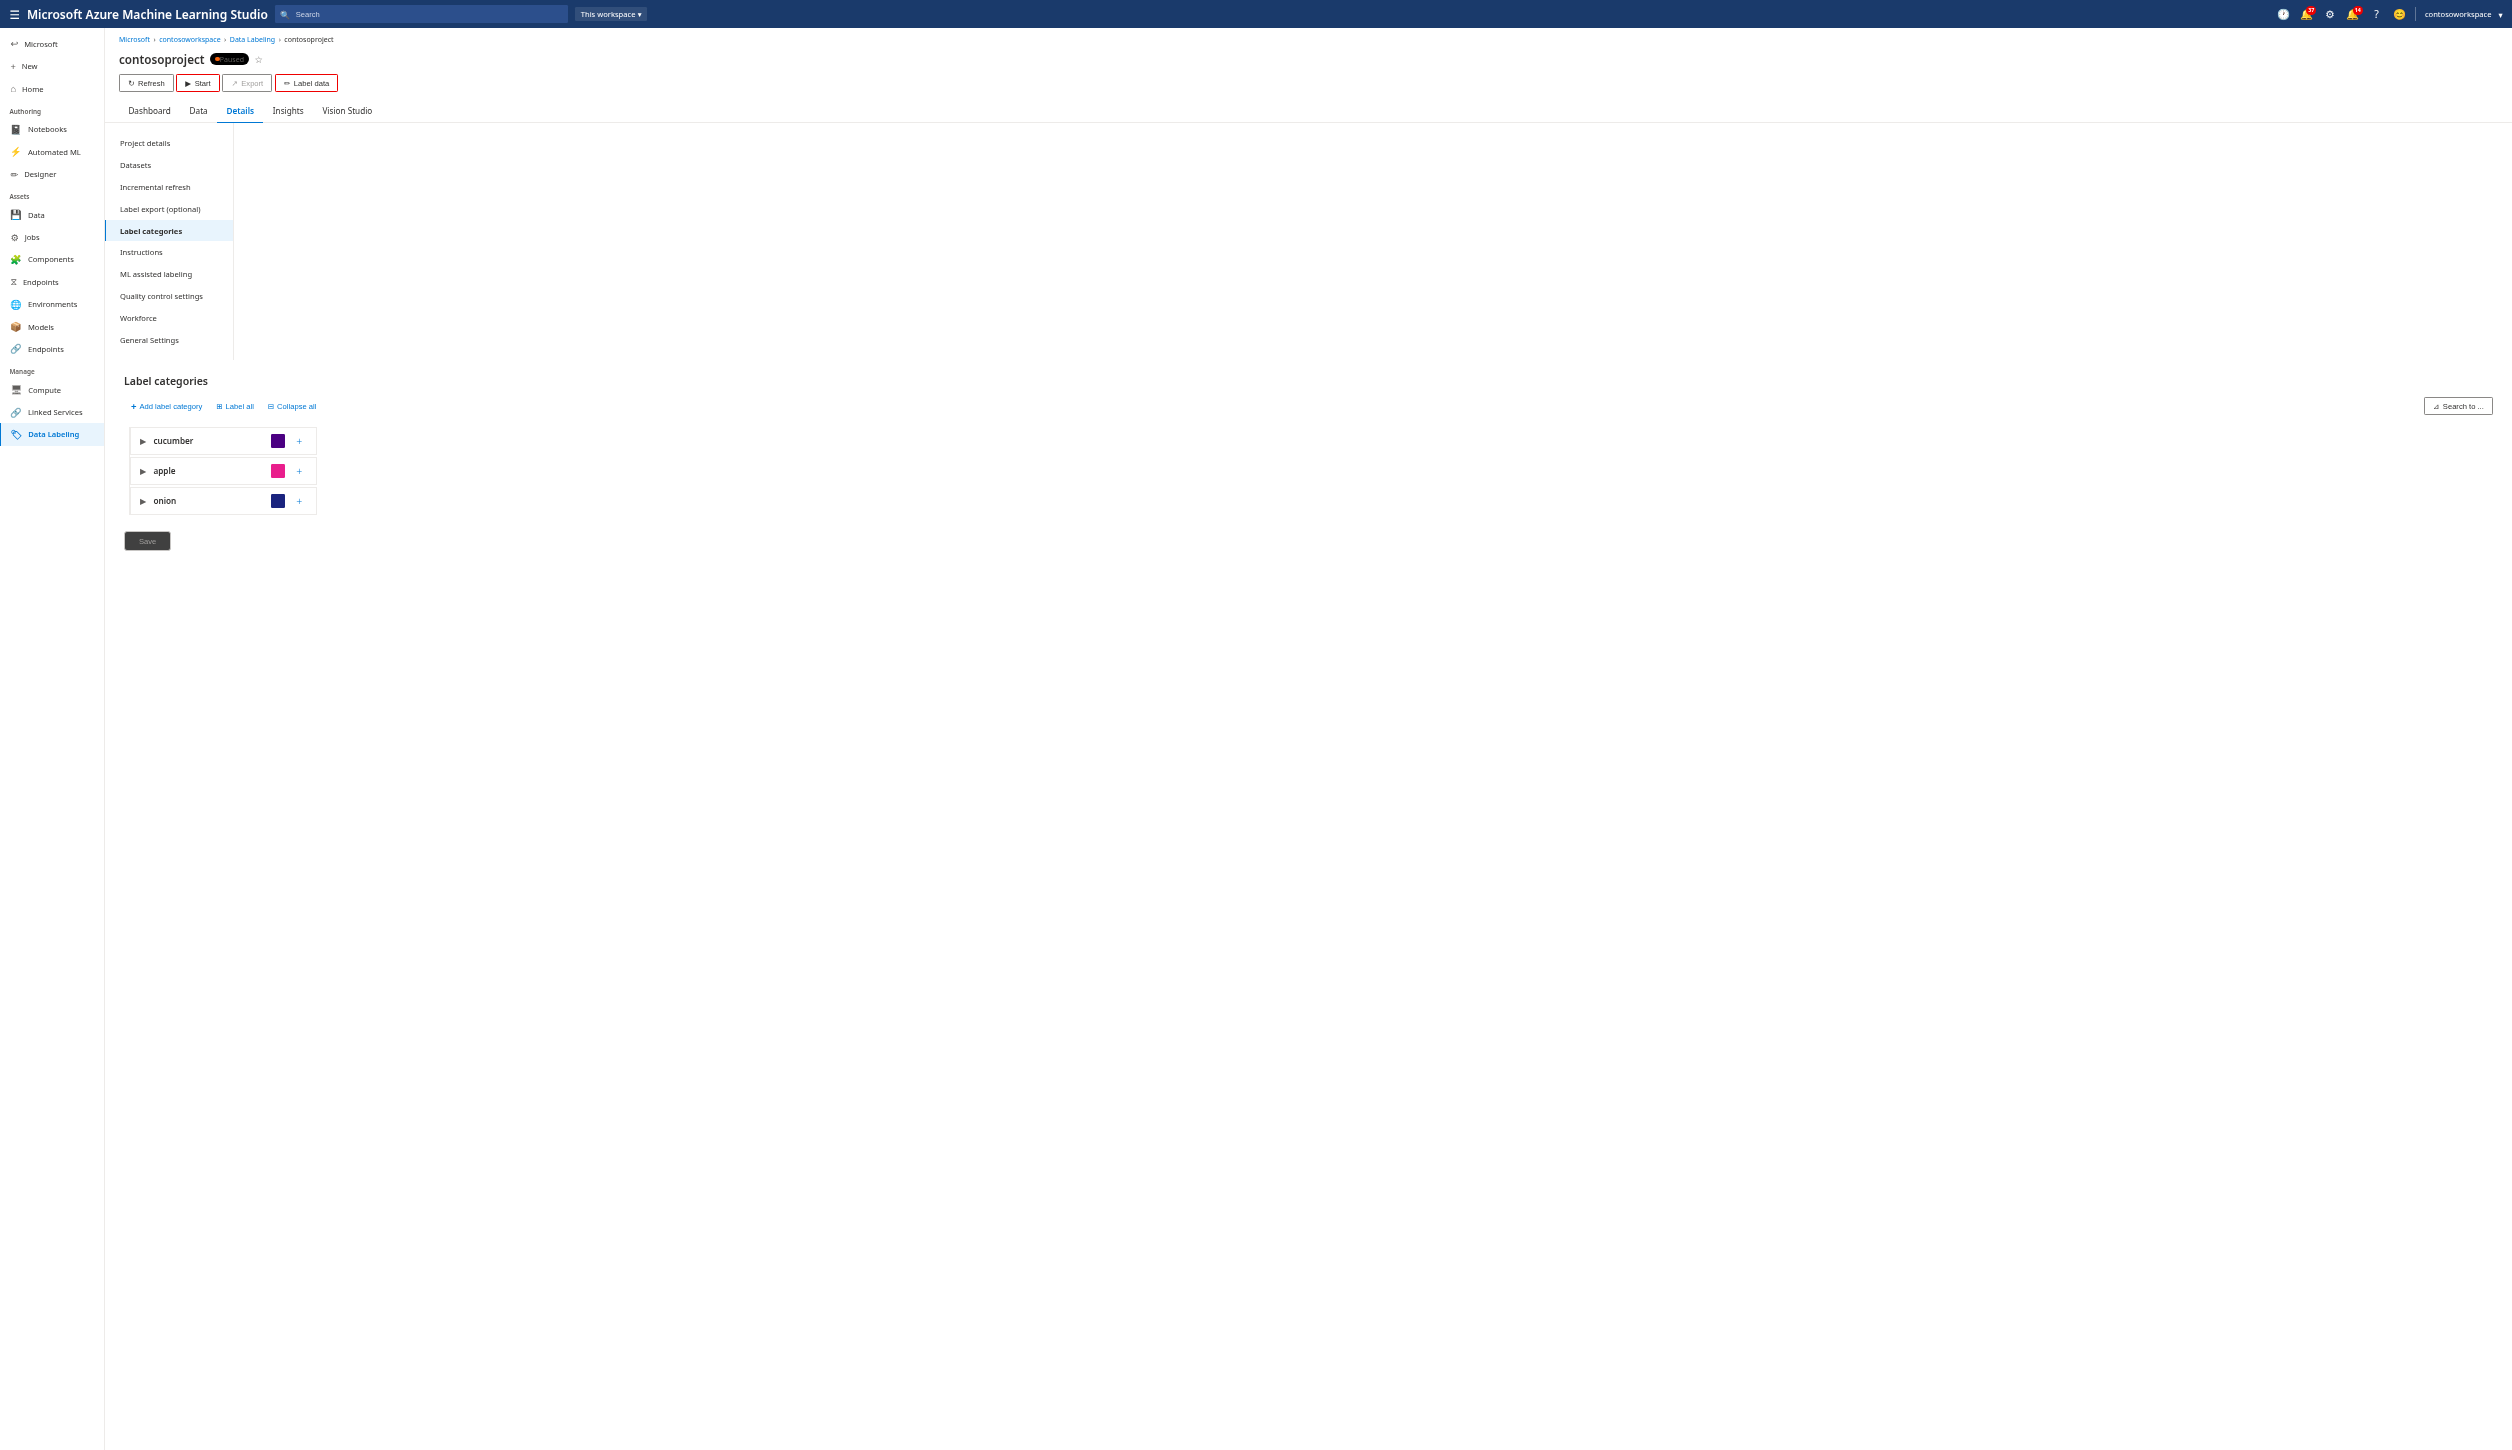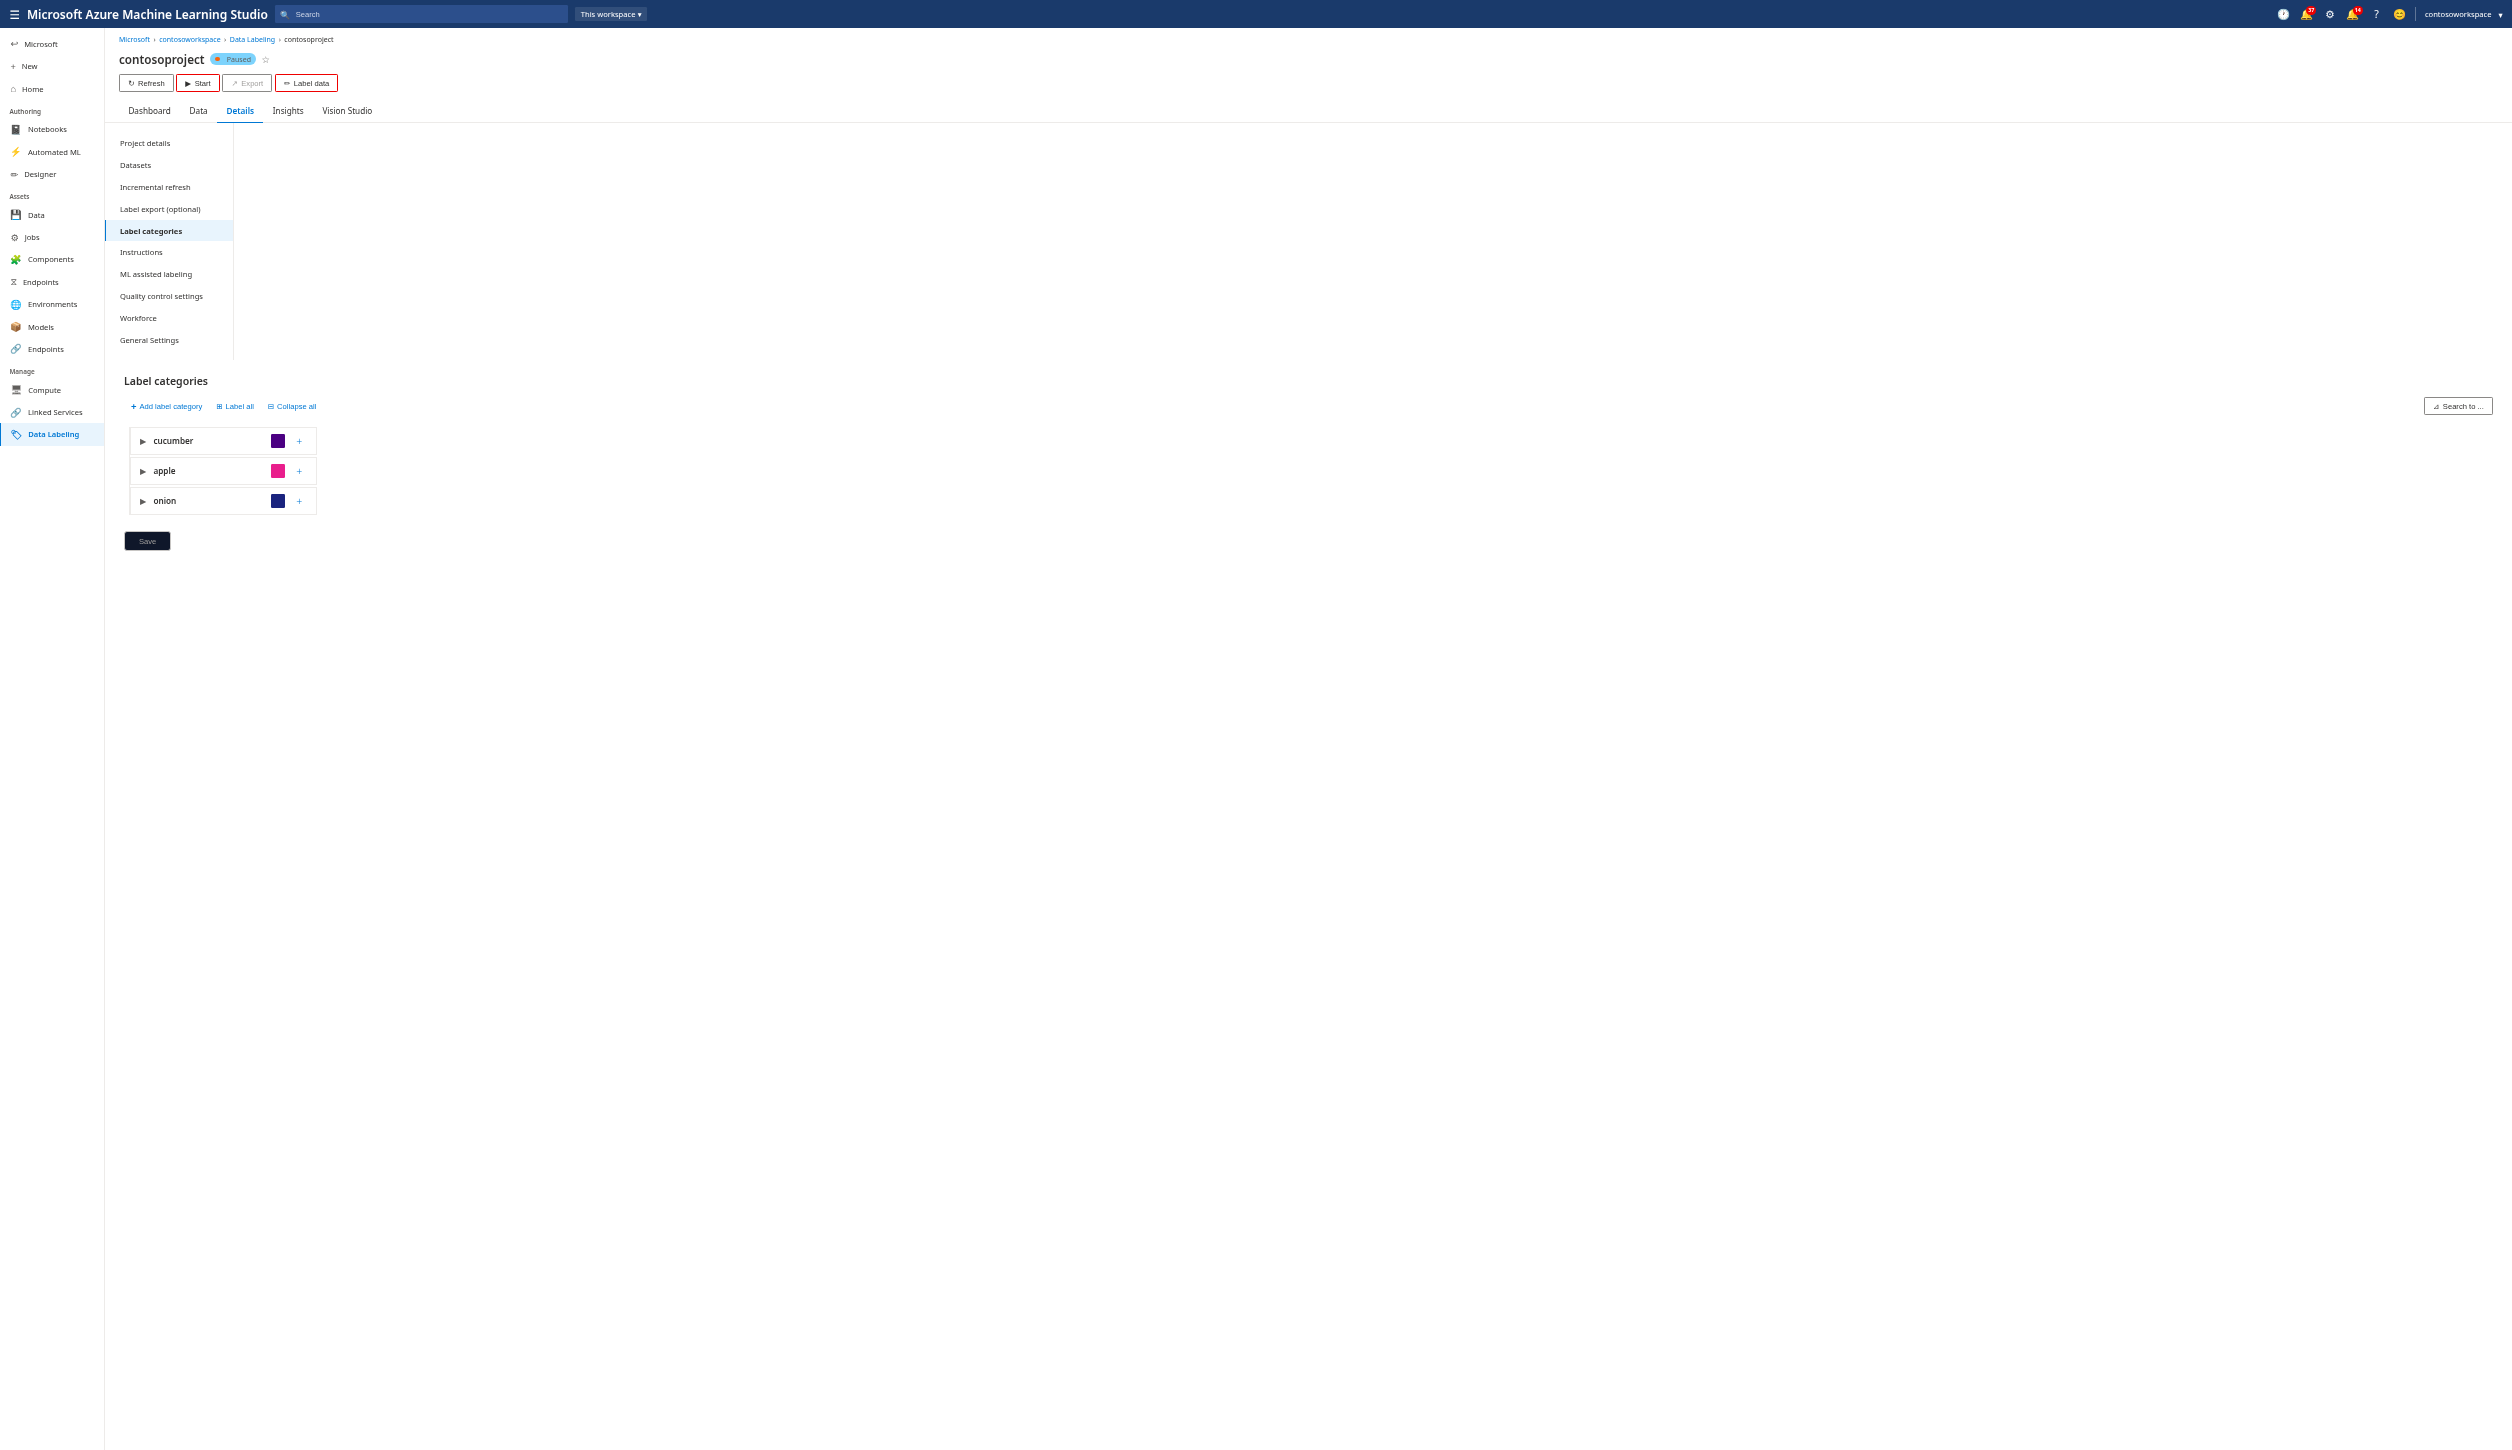--- a/index.html
+++ b/index.html
@@ -66,22 +66,22 @@
       padding: 7px 14px 0; display: flex; align-items: center; gap: 3.5px;
       font-size: 7px; color: #0078d4;
     }
     .breadcrumb-sep { color: #605e5c; }
     .breadcrumb-current { color: #323130; }
 
     
     .page-header { padding: 7px 14px 0; display: flex; align-items: center; gap: 5.9px; }
     .page-title { font-size: 11.7px; font-weight: 600; color: #323130; }
     .status-badge {
-      display: flex; align-items: center; gap: 7px; font-size: 7px;
-      color: #605e5c; background: #7dd3fc; padding: 1.2px 4.7px; border-radius: 7px;
+      display: flex; align-items: center; gap: 0; font-size: 7px;
+      color: #605e5c; background: #000000; padding: 1.2px 4.7px; border-radius: 7px;
     }
     .status-dot { width: 4.7px; height: 4.7px; border-radius: 50%; background: #f7630c; }
     .star-icon { color: #797775; font-size: 9.4px; cursor: pointer; }
 
     
     .action-toolbar {
       display: flex; align-items: center; gap: 2.3px; padding: 7px 14px;
     }
     .toolbar-btn {
       display: flex; align-items: center; gap: 3.5px; padding: 3.5px 8.2px;
@@ -145,21 +145,21 @@
     .label-item-name { font-size: 8.2px; font-weight: 600; flex: 1; }
     .color-swatch { width: 14px; height: 14px; border-radius: 1.2px; }
     .add-child-btn {
       width: 14px; height: 14px; display: flex; align-items: center; justify-content: center;
       cursor: pointer; color: #0078d4; font-size: 10.5px; font-weight: 300;
     }
 
     
     .save-area { padding: 0 19px 14px; }
     .save-btn {
-      padding: 4.7px 14px; background: #0f172a; border: 0.6px solid #c8c6c4;
+      padding: 4.7px 14px; background: #404040; border: 0.6px solid #c8c6c4;
       border-radius: 3px; cursor: pointer; font-size: 7.6px; color: #a19f9d;
     }
   </style>
 </head>
 <body>
 
 <nav class="top-nav">
   <span style="font-size:11.7px;cursor:pointer;color:white;">☰</span>
   <span class="top-nav-title">Microsoft Azure Machine Learning Studio</span>
   <div class="search-bar">

